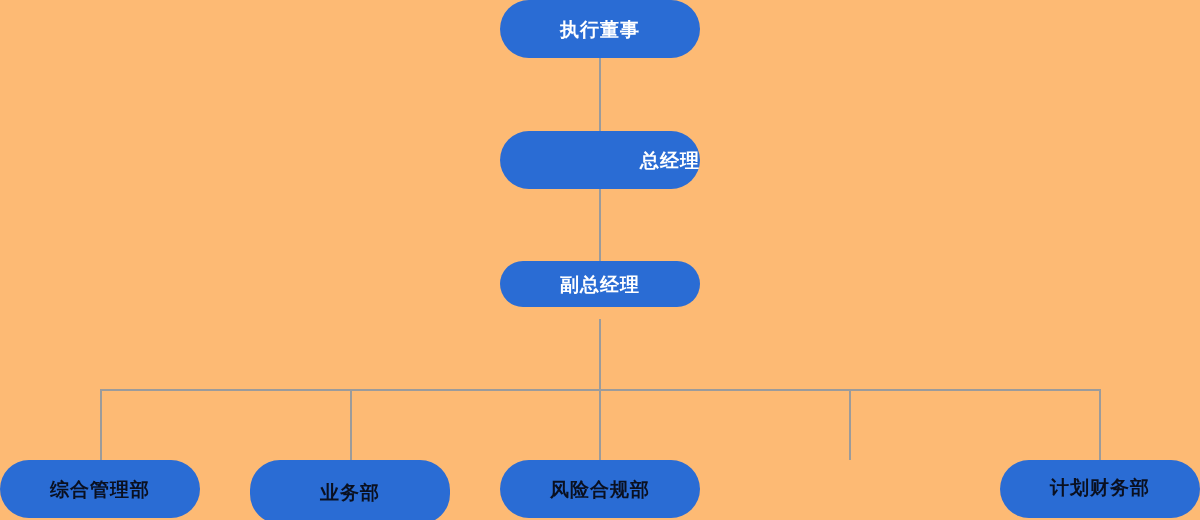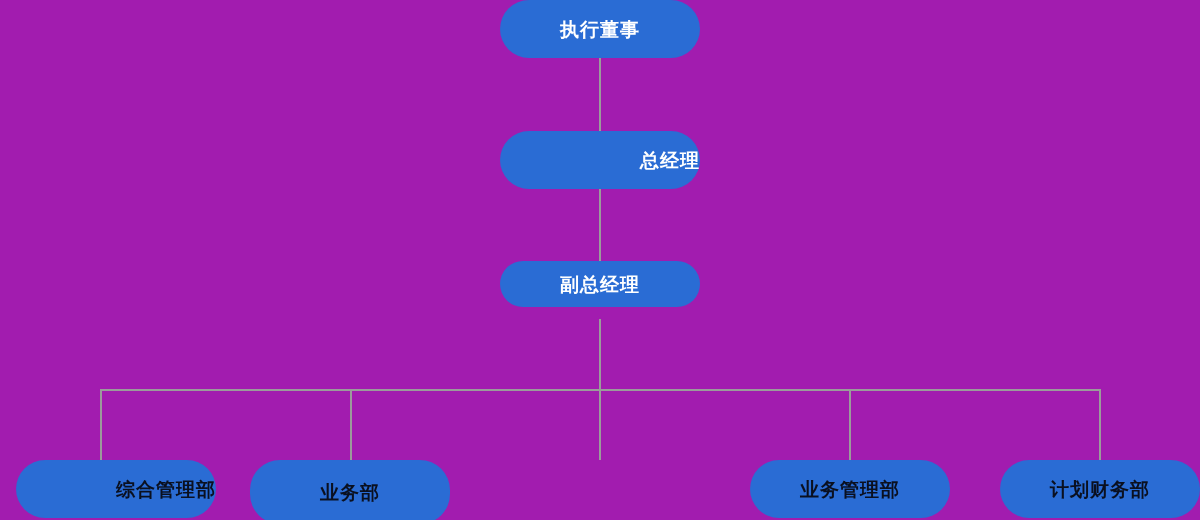--- a/index.html
+++ b/index.html
@@ -7,21 +7,21 @@
     padding: 0;
     background: #000000;
   }
   body {
     font-family: "Liberation Sans", "DejaVu Sans", sans-serif;
   }
   #org-chart {
     position: relative;
     width: 1200px;
     height: 520px;
-    background: #a21caf;
+    background: #fdba74;
     overflow: hidden;
   }
   .node {
     position: absolute;
     box-sizing: border-box;
     background: #2a6cd4;
     border-radius: 30px;
     display: flex;
     align-items: center;
     justify-content: center;
@@ -73,30 +73,30 @@
   </div>
 
   <div class="node level-gm" style="left:500px; top:131px; width:200px; height:58px;justify-content:flex-end;">
     <span class="node-label">总经理</span>
   </div>
 
   <div class="node level-dgm" style="left:500px; top:261px; width:200px; height:46px;">
     <span class="node-label">副总经理</span>
   </div>
 
-  <div class="node level-dept" style="left:16px; top:460px; width:200px; height:58px;justify-content:flex-end;">
+  <div class="node level-dept" style="left:0px; top:460px; width:200px; height:58px;">
     <span class="node-label">综合管理部</span>
   </div>
 
   <div class="node level-dept" style="left:250px; top:460px; width:200px; height:64px;">
     <span class="node-label">业务部</span>
   </div>
 
-
-  <div class="node level-dept" style="left:750px; top:460px; width:200px; height:58px;">
-    <span class="node-label">业务管理部</span>
+  <div class="node level-dept" style="left:500px; top:460px; width:200px; height:58px;">
+    <span class="node-label">风险合规部</span>
   </div>
 
-  <div class="node level-dept" style="left:1000px; top:460px; width:200px; height:58px;">
+
+  <div class="node level-dept" style="left:1000px; top:460px; width:200px; height:58px;font-family:Liberation Mono, monospace;">
     <span class="node-label">计划财务部</span>
   </div>
 
 </div>
 
 </body></html>

